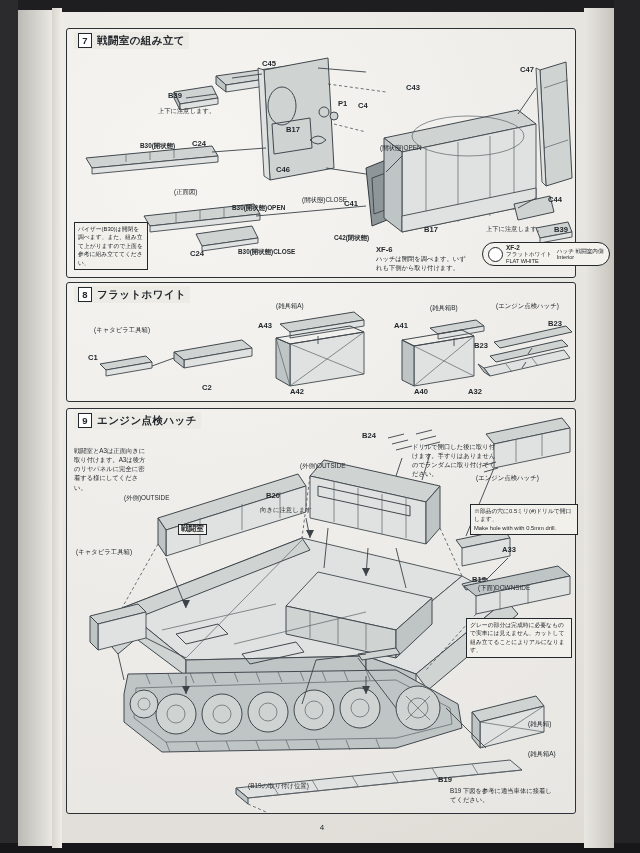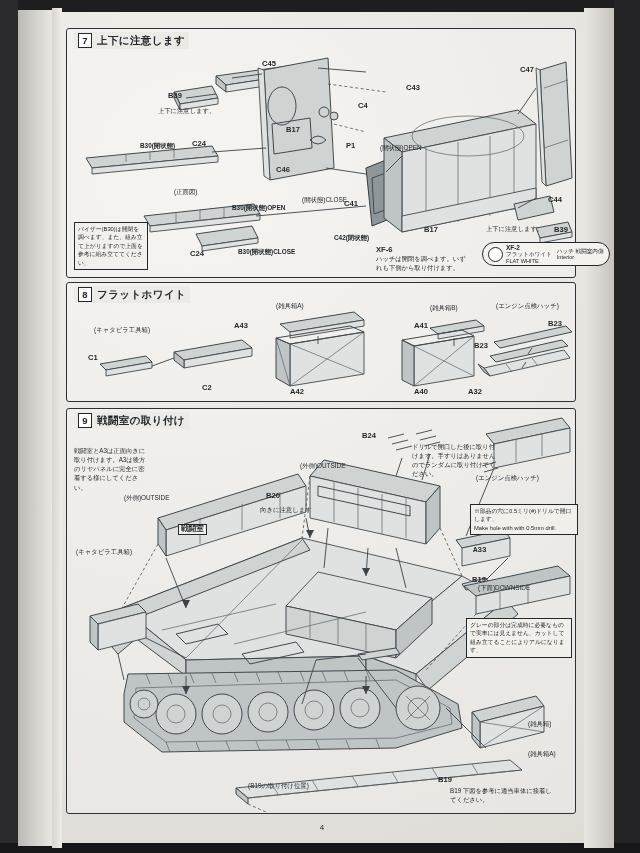--- a/index.html
+++ b/index.html
@@ -85,21 +85,21 @@
   <div class="edge-bottom"></div>
   <div class="page-shadow-left"></div>
   <div class="page-shadow-right"></div>
   <div class="gutter"></div>
 
   <div class="sheet">
 
     <div class="panel" style="left:4px;top:10px;width:508px;height:248px;"></div>
     <div class="panel-title" style="left:12px;top:14px;">
       <span class="step-num">7</span>
-      <span>上下に注意します</span>
+      <span>戦闘室の組み立て</span>
     </div>
 
     <div class="poly" style="left:4px;top:10px;">
       <svg width="508" height="248" viewBox="0 0 508 248">
 
         <g>
           <polygon class="part" points="150,48 236,36 246,44 160,57"></polygon>
           <polygon class="part2" points="150,48 160,57 160,64 150,56"></polygon>
           <polygon class="part3" points="160,57 246,44 246,51 160,64"></polygon>
         </g>
@@ -187,21 +187,21 @@
           <path d="M120,70 L150,66"></path>
         </g>
         <g class="dash">
           <path d="M262,56 L320,64"></path>
           <path d="M268,96 L300,104"></path>
         </g>
       </svg>
     </div>
 
     <div class="lbl b" style="left:200px;top:42px;">C45</div>
-    <div class="lbl b" style="left:284px;top:82px;margin-top:42px;">P1</div>
+    <div class="lbl b" style="left:276px;top:82px;">P1</div>
     <div class="lbl b" style="left:344px;top:66px;">C43</div>
     <div class="lbl b" style="left:458px;top:48px;">C47</div>
     <div class="lbl b" style="left:106px;top:74px;">B39</div>
     <div class="lbl b" style="left:296px;top:84px;">C4</div>
     <div class="lbl b" style="left:224px;top:108px;">B17</div>
     <div class="lbl jp" style="left:96px;top:88px;">上下に注意します。</div>
     <div class="lbl sm b" style="left:78px;top:124px;">B30(開状態)</div>
     <div class="lbl b" style="left:130px;top:122px;">C24</div>
     <div class="lbl b" style="left:214px;top:148px;">C46</div>
     <div class="lbl sm" style="left:318px;top:126px;">(開状態)OPEN</div>
@@ -293,35 +293,35 @@
           <path d="M466,66 L462,72"></path>
           <path d="M460,80 L456,86"></path>
           <path d="M86,84 L108,76"></path>
         </g>
       </svg>
     </div>
 
     <div class="lbl sm" style="left:214px;top:284px;">(雑具箱A)</div>
     <div class="lbl sm" style="left:368px;top:286px;">(雑具箱B)</div>
     <div class="lbl sm" style="left:434px;top:284px;">(エンジン点検ハッチ)</div>
-    <div class="lbl b" style="left:172px;top:304px;">A43</div>
-    <div class="lbl b" style="left:352px;top:304px;">A41</div>
+    <div class="lbl b" style="left:196px;top:304px;">A43</div>
+    <div class="lbl b" style="left:332px;top:304px;">A41</div>
     <div class="lbl b" style="left:486px;top:302px;">B23</div>
     <div class="lbl b" style="left:412px;top:324px;">B23</div>
     <div class="lbl sm" style="left:32px;top:308px;">(キャタピラ工具箱)</div>
     <div class="lbl b" style="left:26px;top:336px;">C1</div>
     <div class="lbl b" style="left:140px;top:366px;">C2</div>
     <div class="lbl b" style="left:228px;top:370px;">A42</div>
     <div class="lbl b" style="left:352px;top:370px;">A40</div>
     <div class="lbl b" style="left:406px;top:370px;">A32</div>
 
     <div class="panel" style="left:4px;top:390px;width:508px;height:404px;"></div>
     <div class="panel-title" style="left:12px;top:394px;">
       <span class="step-num">9</span>
-      <span>戦闘室の取り付け</span>
+      <span>エンジン点検ハッチ</span>
     </div>
 
     <div class="poly" style="left:4px;top:390px;">
       <svg width="508" height="404" viewBox="0 0 508 404">
 
         <g>
 
           <polygon class="part3" points="56,200 236,130 396,168 300,248 120,252"></polygon>
           <polygon class="part" points="56,200 120,252 120,268 56,220"></polygon>
           <polygon class="part2" points="120,252 300,248 300,268 120,268"></polygon>
@@ -510,21 +510,21 @@
           <polygon points="120,286 116,278 124,278"></polygon>
           <polygon points="300,286 296,278 304,278"></polygon>
         </g>
       </svg>
     </div>
 
     <div class="lbl b" style="left:300px;top:414px;">B24</div>
     <div class="lbl sm" style="left:414px;top:456px;">(エンジン点検ハッチ)</div>
     <div class="lbl b" style="left:482px;top:504px;">B24</div>
     <div class="lbl b" style="left:410px;top:558px;">B19</div>
-    <div class="lbl b" style="left:411px;top:528px;font-family:Liberation Mono, monospace;">A33</div>
+    <div class="lbl b" style="left:440px;top:528px;">A33</div>
     <div class="lbl sm" style="left:416px;top:566px;">(下面)DOWNSIDE</div>
     <div class="lbl sm" style="left:238px;top:444px;">(外側)OUTSIDE</div>
     <div class="lbl b" style="left:204px;top:474px;">B20</div>
     <div class="lbl sm" style="left:198px;top:488px;">向きに注意します</div>
     <div class="lbl sm" style="left:62px;top:476px;">(外側)OUTSIDE</div>
     <div class="lbl b boxed" style="left:116px;top:506px;">戦闘室</div>
     <div class="lbl sm" style="left:14px;top:530px;">(キャタピラ工具箱)</div>
     <div class="lbl sm" style="left:466px;top:702px;">(雑具箱)</div>
     <div class="lbl sm" style="left:466px;top:732px;">(雑具箱A)</div>
     <div class="lbl sm" style="left:186px;top:764px;">(B19の取り付け位置)</div>

